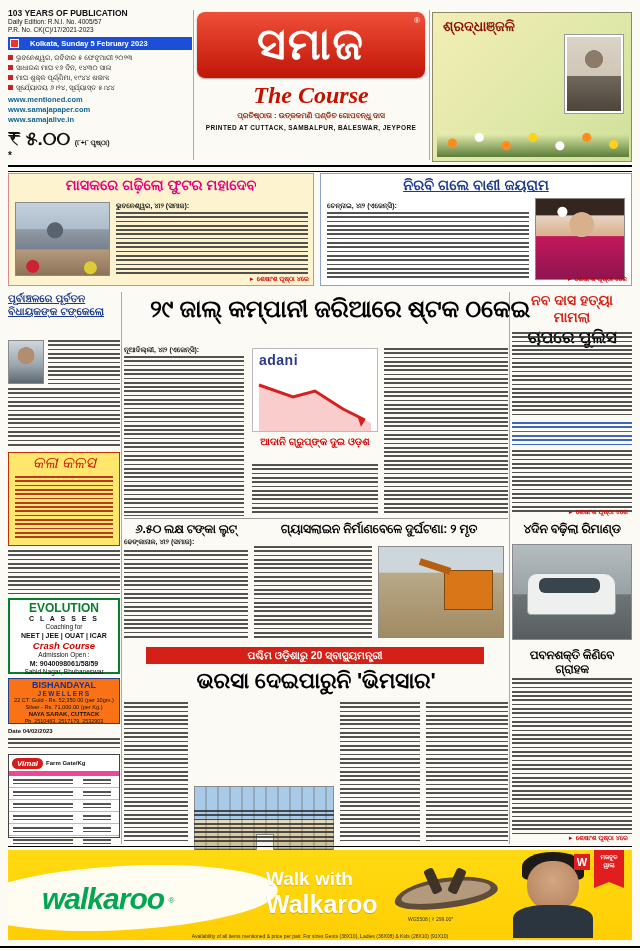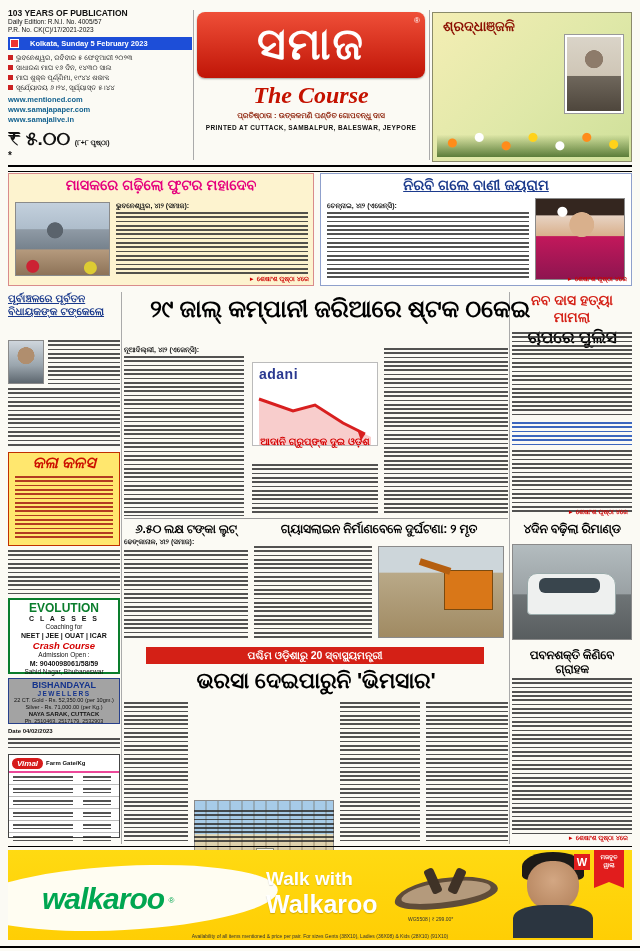--- a/index.html
+++ b/index.html
@@ -63,32 +63,32 @@
   .arm{position:absolute;right:42%;top:18%;width:26%;height:8%;background:#b55f10;transform:rotate(18deg);}
   .ph-car{background:linear-gradient(180deg,#b3bcbf 0%,#9aa1a4 52%,#6e7476 53%,#585d5f 100%);position:relative;}
   .carbody{position:absolute;left:12%;top:30%;width:74%;height:42%;background:#eef0ef;border-radius:10px 12px 4px 4px;border:1px solid #9aa;}
   .carbody:before{content:"";position:absolute;left:12%;top:10%;width:70%;height:38%;background:#39454d;border-radius:6px;}
   .ph-vimsar{background:
      repeating-linear-gradient(90deg,transparent 0 10px,rgba(90,70,40,.25) 10px 12px),
      linear-gradient(180deg,#a7cbe8 0%,#a7cbe8 32%,#e6dab8 33%,#cbbd96 60%,#49683f 61%,#3c5735 72%,#909090 73%,#7a7a7a 100%);position:relative;}
   .gate{position:absolute;left:44%;top:46%;width:12%;height:30%;background:#f4f2ea;border:1px solid #8a8a7a;}
   
   .kala{background:#ffe76e;border:1px solid #c03000;box-sizing:border-box;text-align:center;}
-  .kala-title{font-family:"Liberation Serif",serif;font-weight:bold;font-style:italic;color:#cc1100;font-size:16px;line-height:20px;}
+  .kala-title{font-family:"Liberation Serif",serif;font-weight:normal;font-style:italic;color:#cc1100;font-size:16px;line-height:20px;}
   .evo{border:2px solid #0a7d2c;box-sizing:border-box;text-align:center;background:#fff;}
-  .bsd{border:1px solid #27408b;box-sizing:border-box;text-align:center;background:#a3a3a3;}
+  .bsd{border:1px solid #27408b;box-sizing:border-box;text-align:center;background:#f97316;}
   .vml{border:1px solid #444;box-sizing:border-box;background:#fff;}
-  .vml-hd{display:flex;align-items:center;border-bottom:2px solid #ec4899;height:16px;}
+  .vml-hd{display:flex;align-items:center;border-bottom:5px solid #ec4899;height:16px;}
   .vml-brand{background:#d61a1a;color:#fff;font-weight:900;font-style:italic;font-size:8px;padding:1px 5px;border-radius:7px;margin:0 3px;}
   .vml-col{font-size:6px;font-weight:bold;}
   .vrow{display:flex;border-bottom:1px solid #bbb;height:11px;align-items:center;}
   .vcell{width:60px;height:5px;margin-left:4px;}
   .vcell2{width:28px;height:5px;margin-left:10px;}
   
-  .adani-box{background:#fff;border:1px solid #bbb;box-sizing:border-box;position:relative;margin-top:14px;}
+  .adani-box{background:#fff;border:1px solid #bbb;box-sizing:border-box;position:relative;}
   .adani-txt{color:#2a3990;font-weight:900;font-size:14px;letter-spacing:.5px;padding:3px 0 0 6px;}
   
   .wl{background:linear-gradient(180deg,#ffda12,#ffce04);overflow:hidden;}
   .wl-wave{position:absolute;left:-40px;top:16px;width:310px;height:64px;background:#fff;border-radius:50%;transform:rotate(-3deg);opacity:.95;}
   .wl-logo{color:#00a651;font-weight:900;font-style:italic;font-size:30px;letter-spacing:-1px;}
   .wl-tag1{color:#fff;font-weight:800;font-size:19px;text-shadow:0 1px 1px rgba(0,0,0,.15);}
   .wl-tag2{color:#fff;font-weight:900;font-size:25px;text-shadow:0 1px 1px rgba(0,0,0,.2);}
   .sandal{position:relative;}
   .sole{position:absolute;left:0;top:18px;width:104px;height:30px;background:#5f4c39;border-radius:48% 52% 46% 54%/60% 60% 42% 42%;transform:rotate(-8deg);}
   .sole:before{content:"";position:absolute;left:7px;top:4px;width:90px;height:20px;background:#b49a7c;border-radius:48% 52% 46% 54%/60% 60% 42% 42%;}

